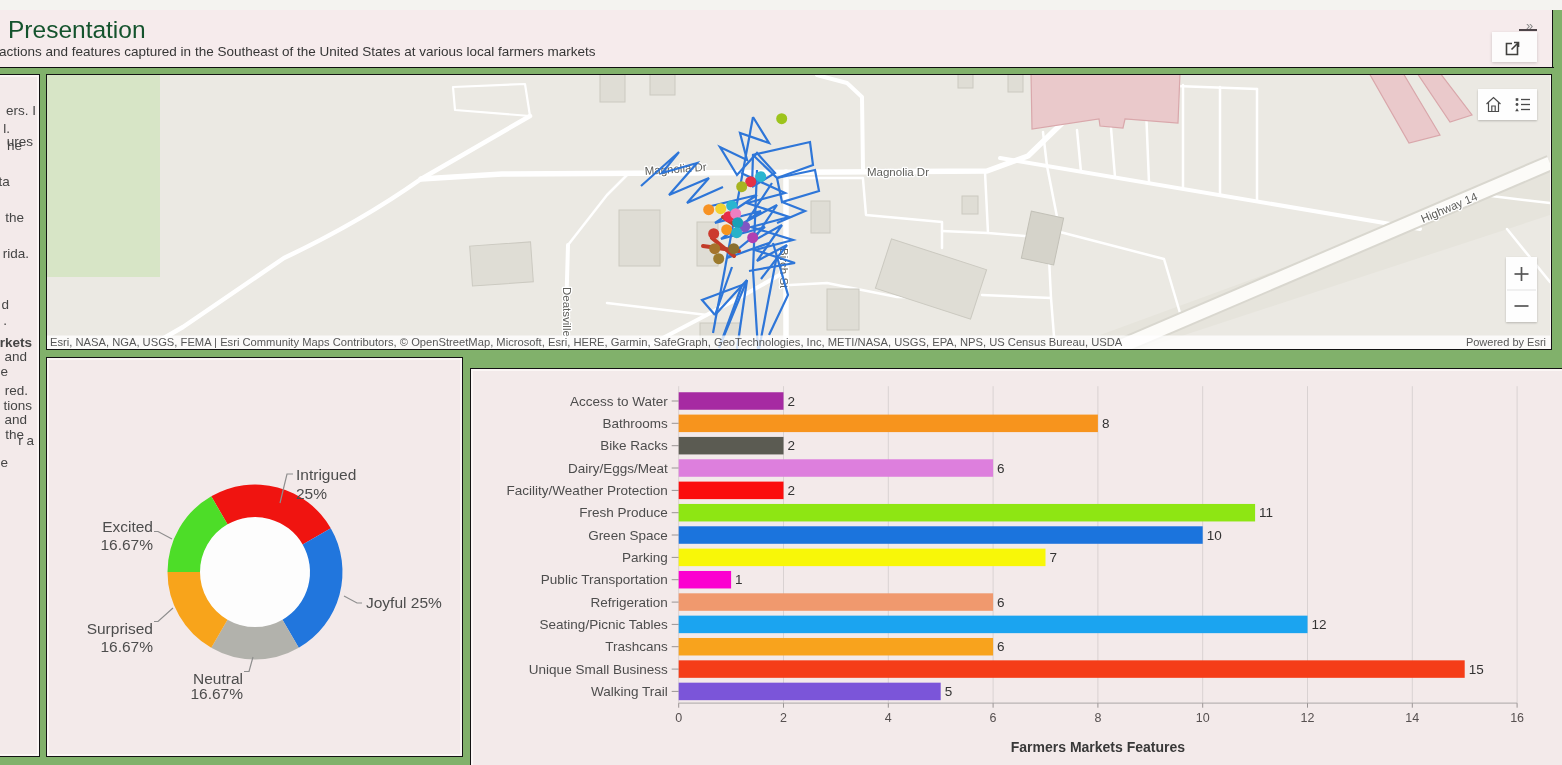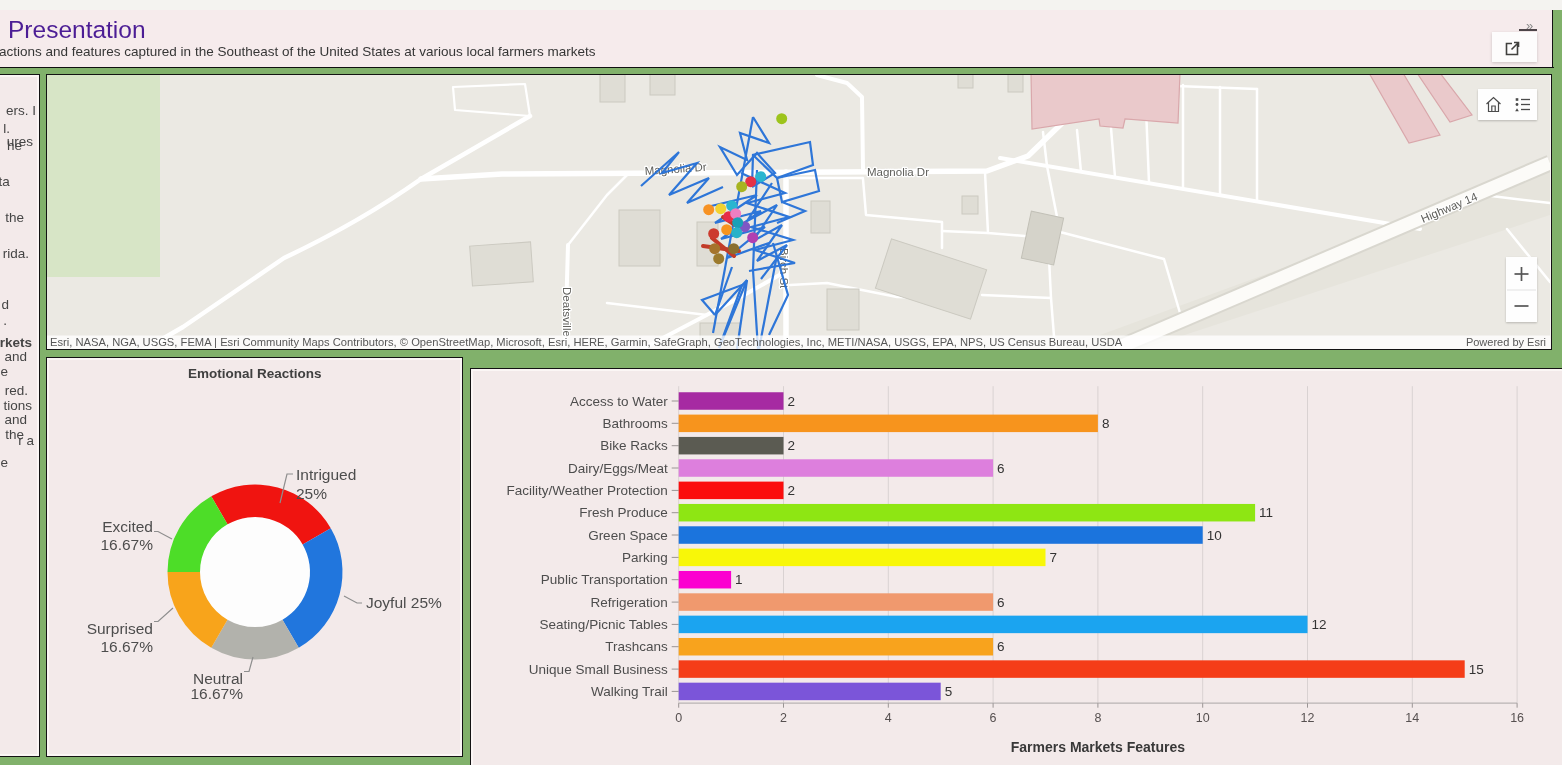--- a/index.html
+++ b/index.html
@@ -6,21 +6,21 @@
   body{width:1562px;height:765px;background:#81b16b;font-family:"Liberation Sans",sans-serif;position:relative;overflow:hidden;}
   .panel{position:absolute;background:#f3eaea;border:1.3px solid #131313;box-shadow:inset 0 0 0 2px #fbf6f5;box-sizing:border-box;}
   .abs{position:absolute;}
 </style>
 </head>
 <body>
 
   <div class="abs" style="left:0;top:0;width:1562px;height:10px;background:#f4f3f0;"></div>
 
   <div class="abs" style="left:0;top:10px;width:1552px;height:57px;background:#f6ebec;border-right:1.4px solid #131313;overflow:hidden;">
-    <div class="abs" style="left:8px;top:5.5px;font-size:24.5px;color:#4c1d95;white-space:nowrap;">Presentation</div>
+    <div class="abs" style="left:8px;top:5.5px;font-size:24.5px;color:#14532d;white-space:nowrap;">Presentation</div>
     <div class="abs" style="left:-13px;top:34px;font-size:13.5px;color:#363636;white-space:nowrap;">reactions and features captured in the Southeast of the United States at various local farmers markets</div>
     <div class="abs" style="left:1519px;top:19px;width:18px;height:2px;background:#4e4549;"></div>
     <div class="abs" style="left:1526px;top:8px;font-size:13px;color:#8a8a8a;">»</div>
     <div class="abs" style="left:1492px;top:22px;width:45px;height:30px;background:#fdfcfc;box-shadow:0 1px 3px rgba(0,0,0,0.18);">
       <svg width="45" height="30" viewBox="0 0 45 30">
         <path d="M25.5 11.5 L25.5 22.5 L14.5 22.5 L14.5 11.5 L20 11.5" fill="none" stroke="#41403e" stroke-width="1.6"></path>
         <path d="M19.5 17.5 L26 11" fill="none" stroke="#41403e" stroke-width="1.6"></path>
         <path d="M22 10.5 L26.5 10.5 L26.5 15" fill="none" stroke="#41403e" stroke-width="1.6"></path>
       </svg>
     </div>
@@ -193,21 +193,20 @@
         <g stroke="#565656" stroke-width="1.7">
           <line x1="8.5" y1="17" x2="22.5" y2="17"></line>
           <line x1="15.5" y1="10" x2="15.5" y2="24"></line>
           <line x1="8.5" y1="49" x2="22.5" y2="49"></line>
         </g>
       </svg>
     </div>
   </div>
 
   <div class="panel" style="left:46px;top:357.2px;width:417.4px;height:400.2px;">
-    <div class="abs" style="left:0;top:8px;width:100%;text-align:center;font-size:13.5px;font-weight:bold;color:#404040;">Emotional Reactions</div>
     <svg class="abs" style="left:0;top:0;" width="414" height="398" viewBox="0 0 414 398">
       <circle cx="208" cy="214" r="55.5" fill="#fdfdfd"></circle>
       <g>
         <path d="M164.25,138.22 A87.5,87.5 0 0 1 283.78,170.25 L255.63,186.50 A55.0,55.0 0 0 0 180.50,166.37 Z" fill="#f01410"></path>
         <path d="M283.78,170.25 A87.5,87.5 0 0 1 251.75,289.78 L235.50,261.63 A55.0,55.0 0 0 0 255.63,186.50 Z" fill="#2176dd"></path>
         <path d="M251.75,289.78 A87.5,87.5 0 0 1 164.25,289.78 L180.50,261.63 A55.0,55.0 0 0 0 235.50,261.63 Z" fill="#b2b2ac"></path>
         <path d="M164.25,289.78 A87.5,87.5 0 0 1 120.50,214.00 L153.00,214.00 A55.0,55.0 0 0 0 180.50,261.63 Z" fill="#f8a41b"></path>
         <path d="M120.50,214.00 A87.5,87.5 0 0 1 164.25,138.22 L180.50,166.37 A55.0,55.0 0 0 0 153.00,214.00 Z" fill="#4ddd28"></path>
       </g>
       <g fill="none" stroke="#8e8e8e" stroke-width="1.2">

